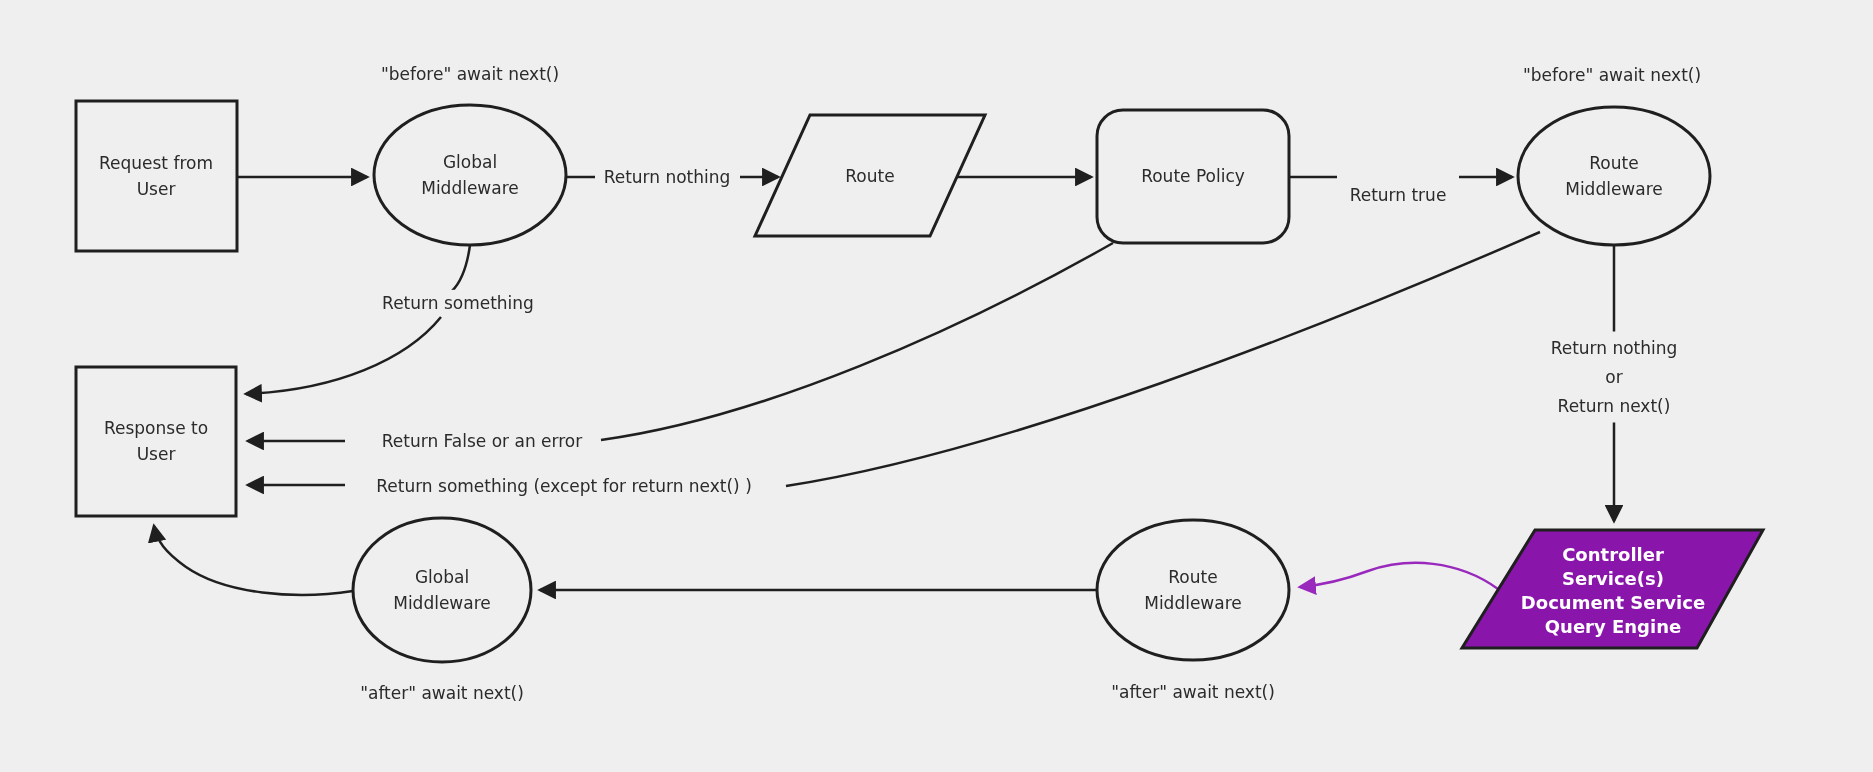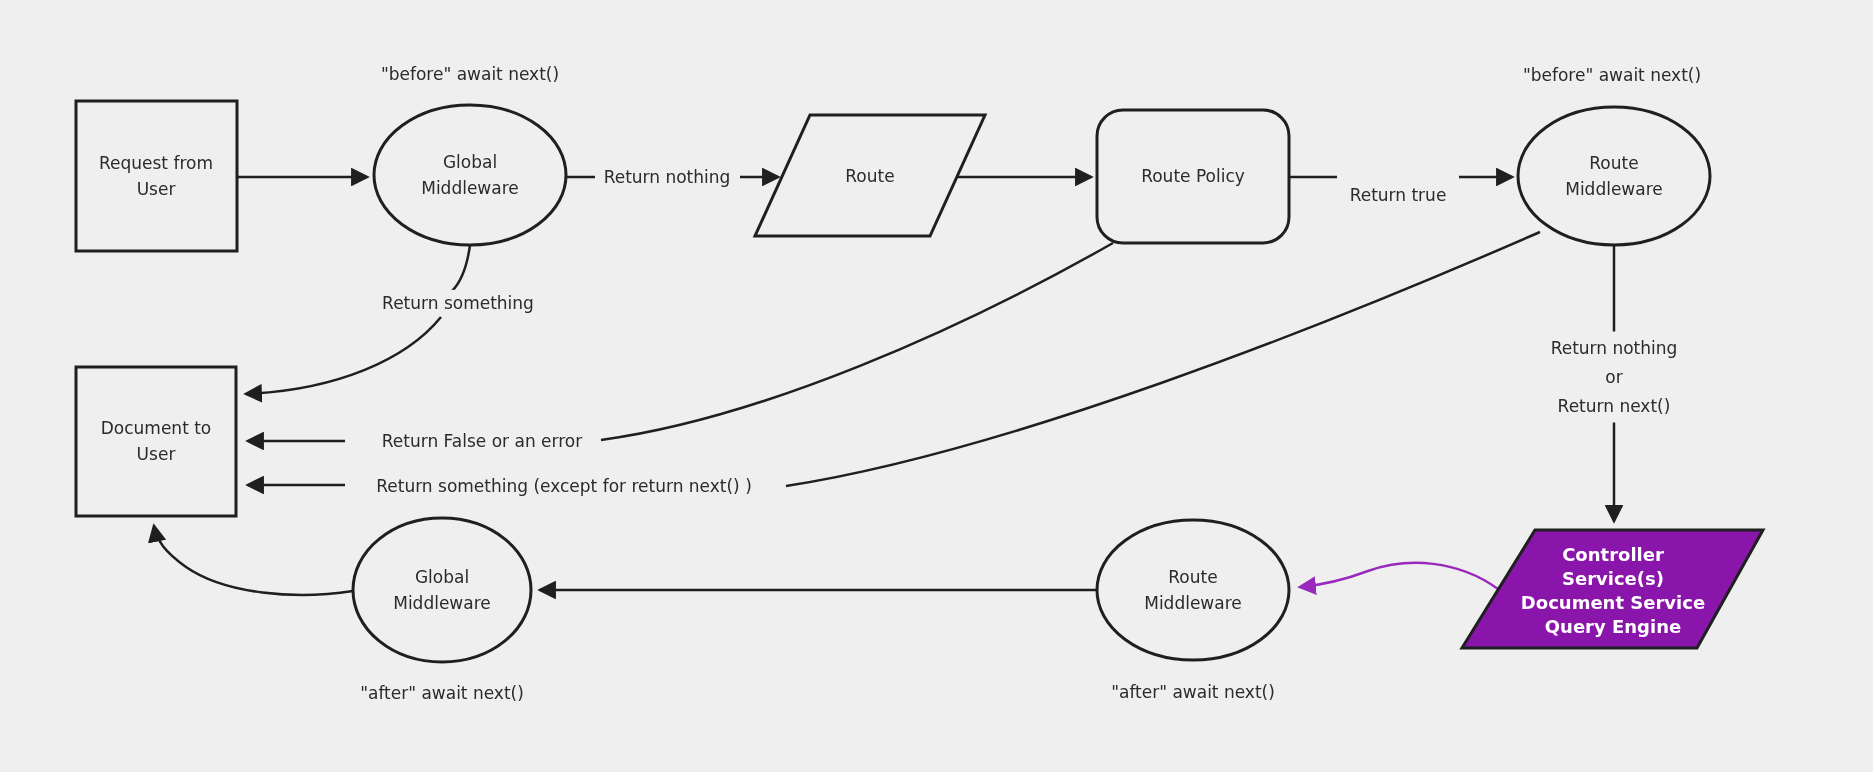--- a/index.html
+++ b/index.html
@@ -74,21 +74,21 @@
   </svg>
 
   <div class="lbl node-lbl" style="left:156px;top:176px;">Request from
 User</div>
   <div class="lbl node-lbl" style="left:470px;top:175px;">Global
 Middleware</div>
   <div class="lbl node-lbl" style="left:870px;top:176px;">Route</div>
   <div class="lbl node-lbl" style="left:1193px;top:176px;">Route Policy</div>
   <div class="lbl node-lbl" style="left:1614px;top:176px;">Route
 Middleware</div>
-  <div class="lbl node-lbl" style="left:156px;top:441px;">Document to
+  <div class="lbl node-lbl" style="left:156px;top:441px;">Response to
 User</div>
   <div class="lbl node-lbl" style="left:442px;top:590px;">Global
 Middleware</div>
   <div class="lbl node-lbl" style="left:1193px;top:590px;">Route
 Middleware</div>
   <div class="lbl purple-lbl" style="position:absolute;transform:translate(-50%,-50%);text-align:center;left:1613px;top:591px;">Controller
 Service(s)
 Document Service
 Query Engine</div>
 

